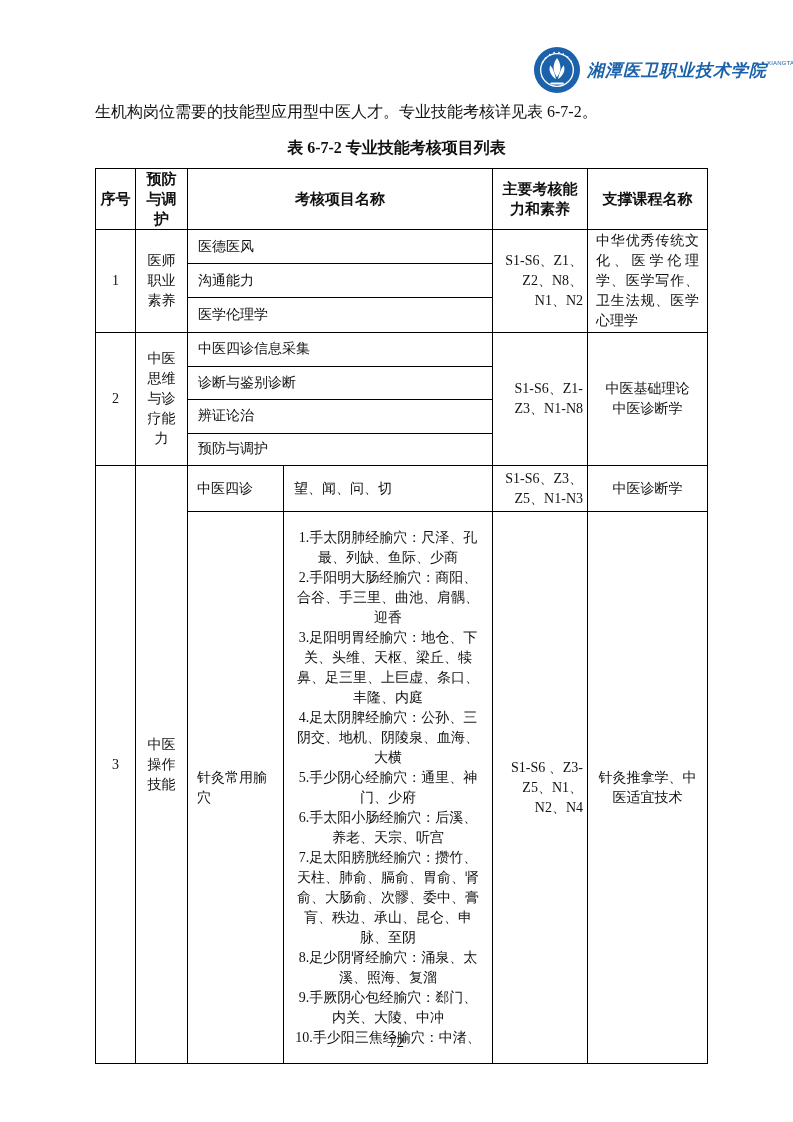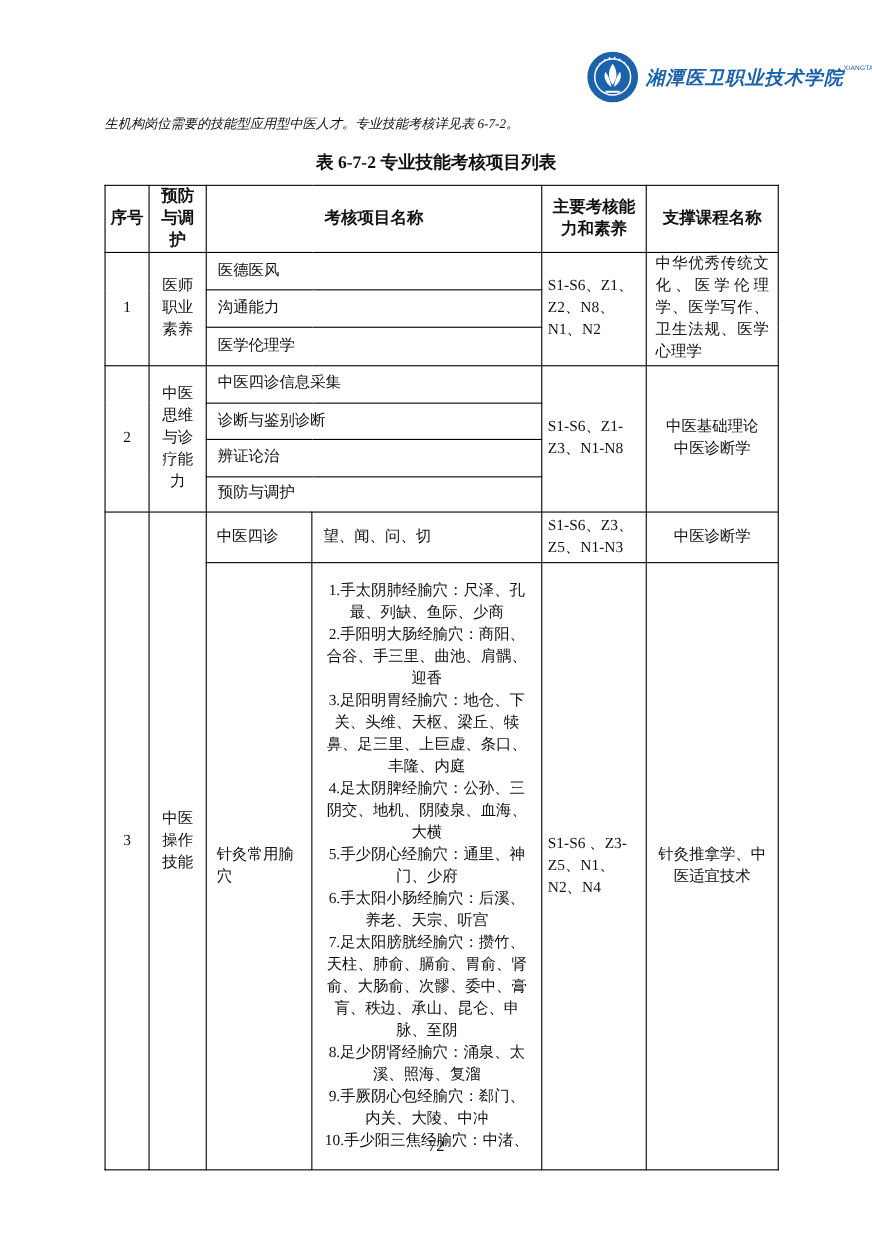--- a/index.html
+++ b/index.html
@@ -42,24 +42,23 @@
     margin-top: 1px;
     font-family: "Liberation Sans", "DejaVu Sans", sans-serif;
   }
 
   
   .paragraph {
     position: absolute;
     top: 101px;
     left: 95px;
     width: 615px;
-    font-size: 12px;
+    font-size: 16px;
     line-height: 22px;
     text-align: justify;
-    font-style: italic;
   }
   .table-title {
     position: absolute;
     top: 138px;
     left: 0;
     width: 100%;
     text-align: center;
     font-size: 16px;
     font-weight: bold;
   }
@@ -86,21 +85,21 @@
     font-weight: bold;
     text-align: center;
     line-height: 22px;
     padding: 0 4px;
   }
   td.seq   { text-align: center; padding: 0 4px; }
   td.module{ text-align: center; padding: 16px 6px; line-height: 21px; }
   td.item  { text-align: left; padding: 0 10px; }
   td.cat   { text-align: left; padding: 0 9px; line-height: 21px; }
   td.detail{ text-align: center; padding: 2px 9px; vertical-align: middle; line-height: 20.9px; }
-  td.ability { text-align: left; padding: 0 4px 0 5px; line-height: 22px; border-radius: 23px; }
+  td.ability { text-align: right; padding: 0 4px 0 5px; line-height: 22px; border-radius: 23px; }
   td.course  { text-align: center; padding: 0 8px; line-height: 22px; }
   td.course-justify { text-align: justify; }
 
   
   .page-number {
     position: absolute;
     top: 1034px;
     left: 0;
     width: 100%;
     text-align: center;

